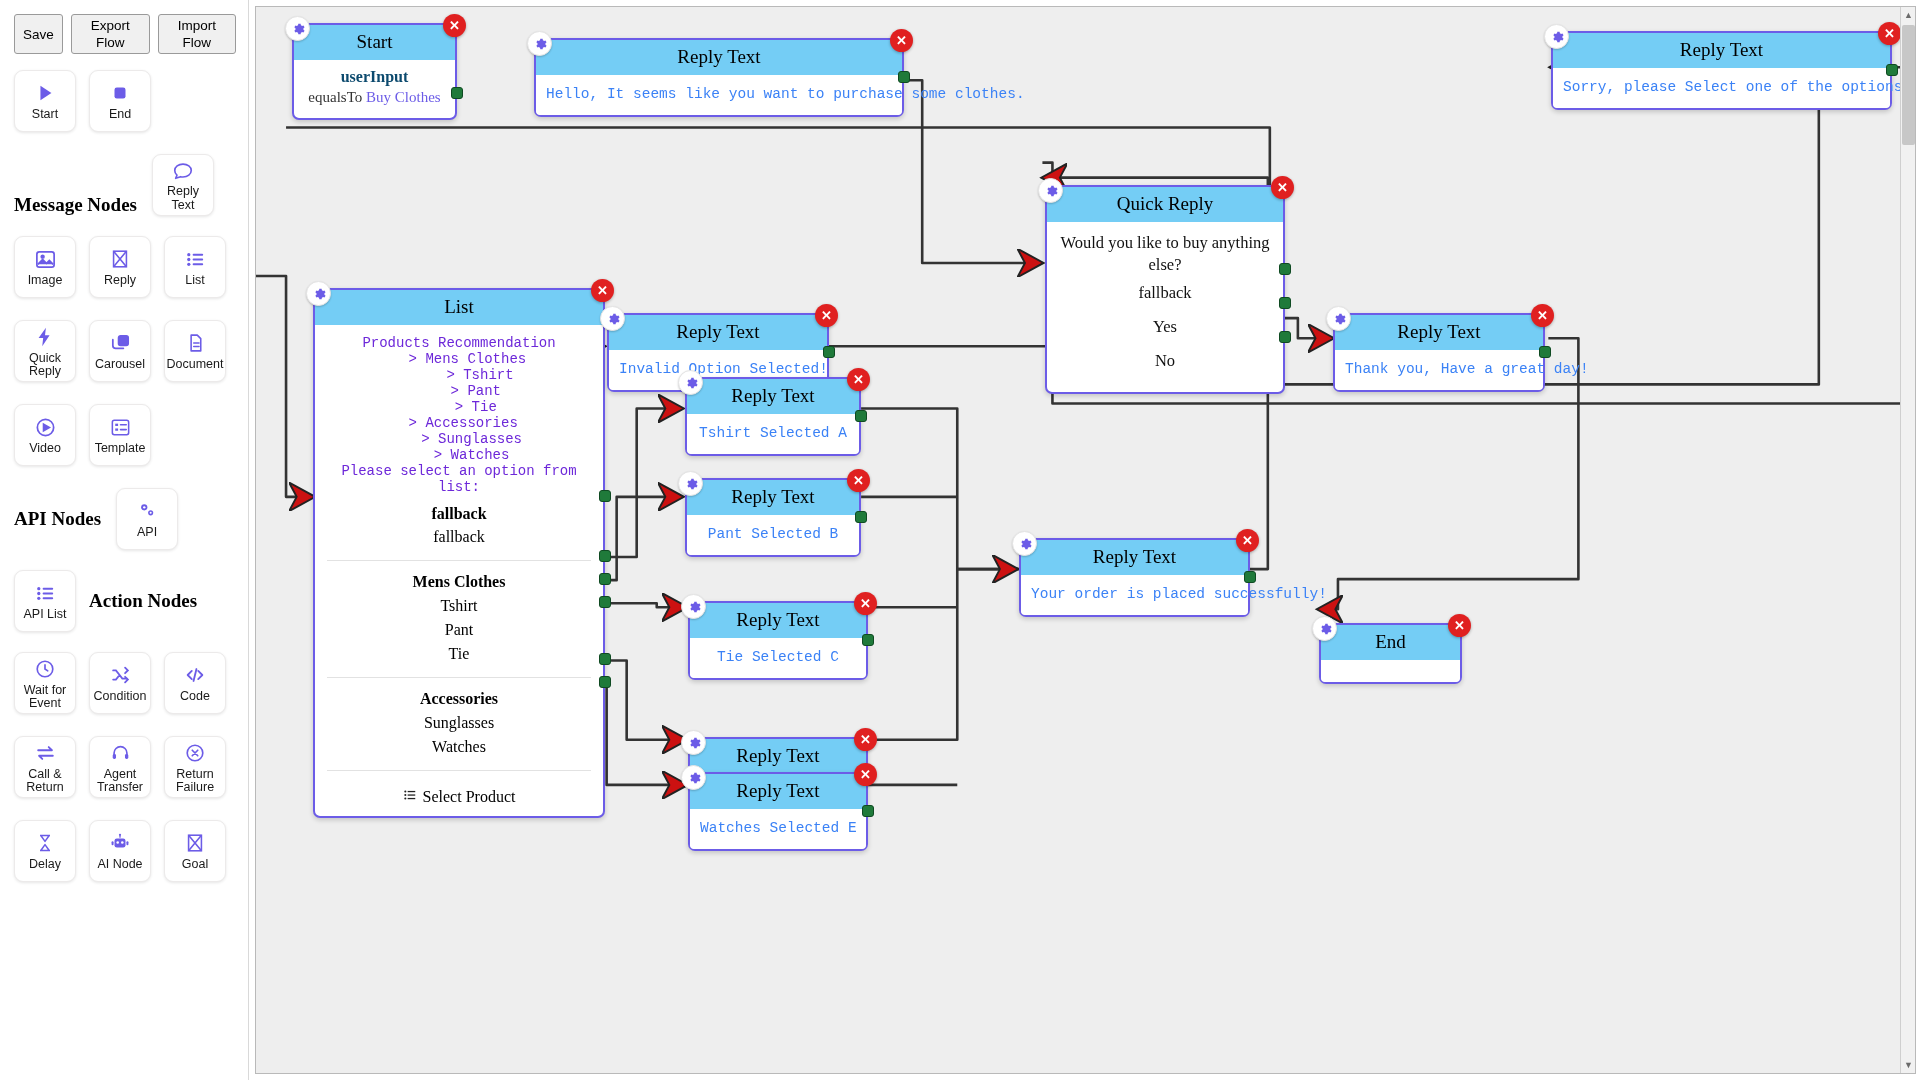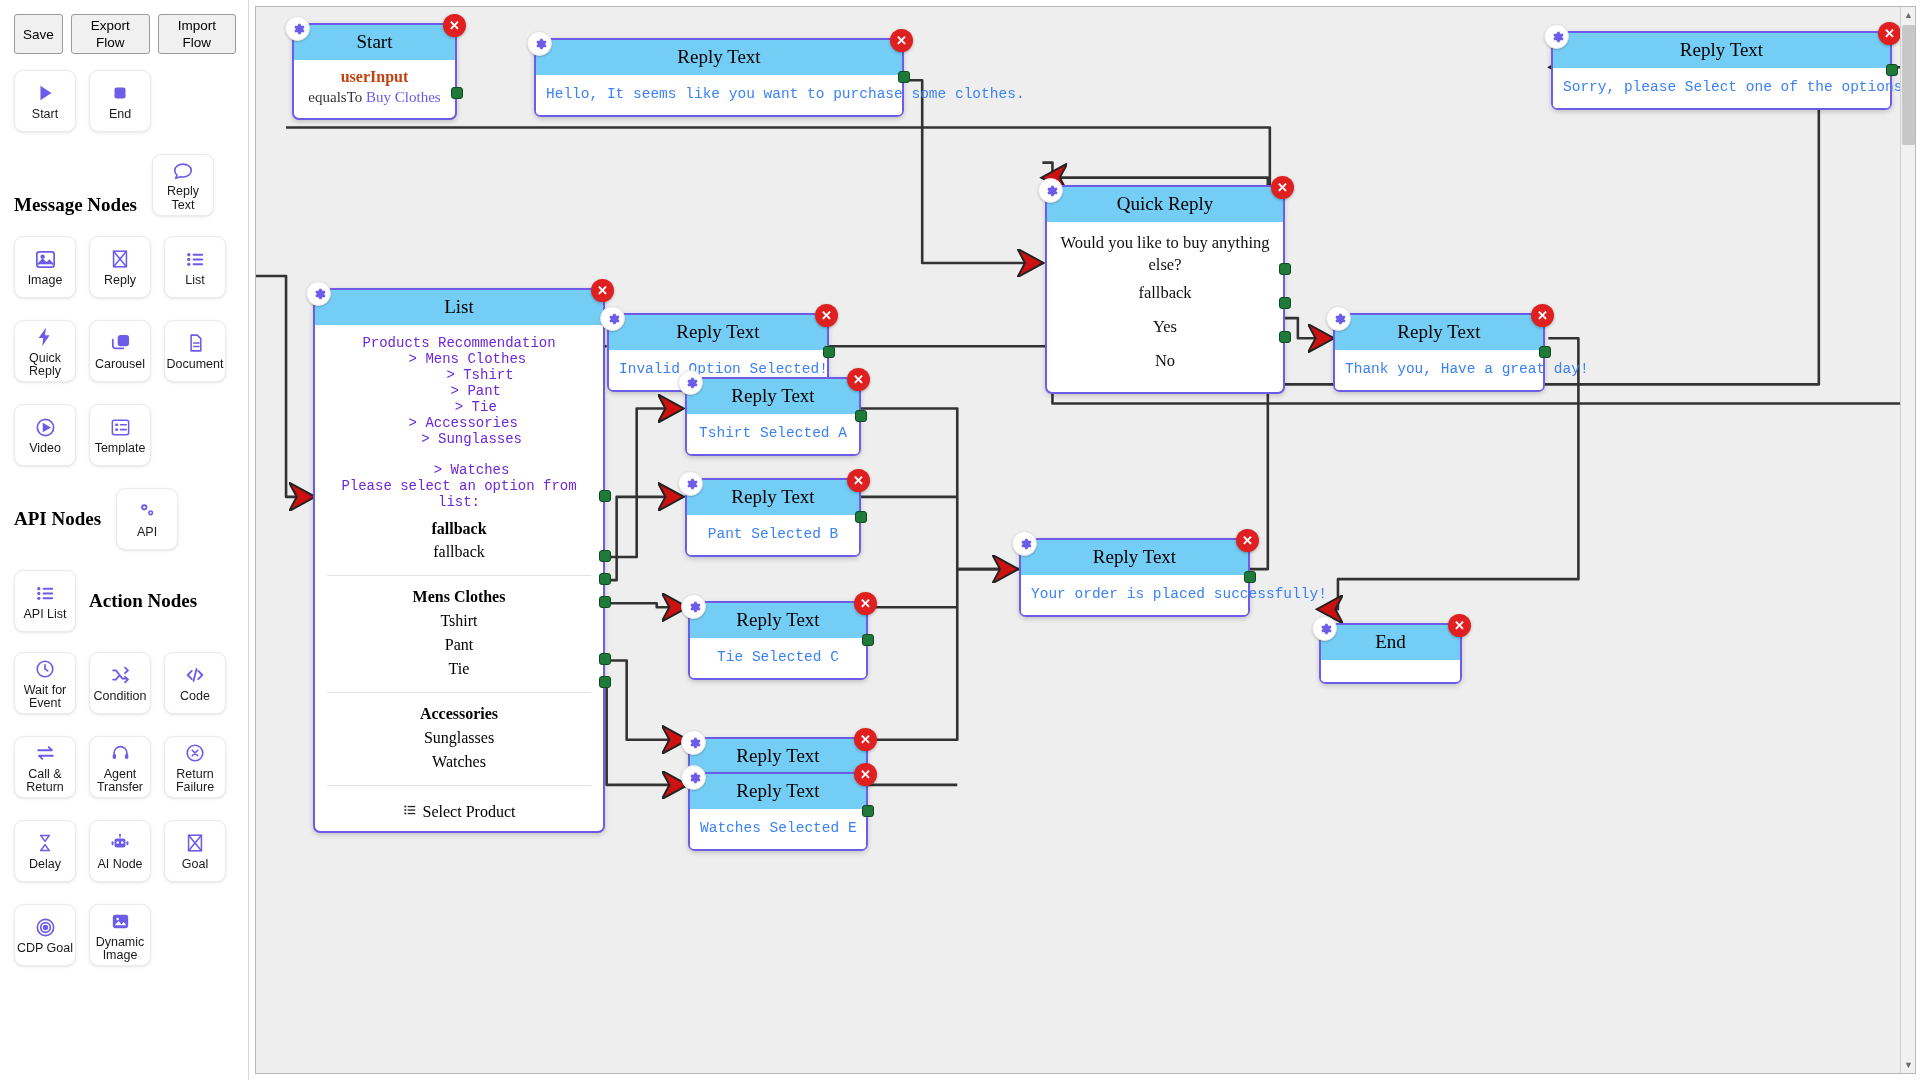--- a/index.html
+++ b/index.html
@@ -123,21 +123,21 @@
     box-shadow: 0 1px 3px rgba(0,0,0,.3);
     font-family: "Liberation Sans", sans-serif;
   }
   
   .list-body { font-family: "Liberation Mono", monospace; font-size: 14px; color:#6d28d9; }
   .list-serif { font-family: "Liberation Serif", serif; font-size: 16px; color:#000; }
   .list-serif.b { font-weight: bold; }
   .hr { height:1px; background:#e2e2e2; margin: 9px 12px; }
   .ctr { text-align:center; }
   .start-body { font-family: "Liberation Serif", serif; text-align:center; padding: 8px 14px 12px; }
-  .start-body .k { font-weight: bold; font-size: 16px; color:#c2410c; }
+  .start-body .k { font-weight: bold; font-size: 16px; color:#0c4a6e; }
   .start-body .v { font-size: 15px; color:#333; margin-top:3px; }
   .start-body .v em { font-style: normal; color:#6c5ce7; }
   .qr-body { font-family: "Liberation Serif", serif; font-size: 16.5px; color:#111; text-align:center; padding: 10px 12px 14px; line-height: 34px;}
   .sel-prod { font-family:"Liberation Serif", serif; font-size:16px; display:flex; align-items:center; justify-content:center; gap:6px; padding: 8px 0 10px;}
 
   
   .handle {
     position:absolute; width: 12px; height: 12px;
     background: #1f7a3a; border: 1px solid #0f4a22;
     border-radius: 3px;
@@ -405,42 +405,20 @@
           <span class="ico">
             <svg width="22" height="22" viewBox="0 0 24 24" fill="none" stroke="#6c5ce7" stroke-width="1.7">
               <rect x="5" y="3.5" width="14" height="17"></rect>
                 <path d="M5 3.5 L19 20.5 M19 3.5 L5 20.5"></path>
             </svg>
           </span>
           <span class="lbl">Goal</span>
         </div>
       </div>
 
-      <div class="row">
-        <div class="node-btn">
-          <span class="ico">
-            <svg width="23" height="23" viewBox="0 0 24 24" fill="none" stroke="#6c5ce7" stroke-width="1.8">
-              <circle cx="12" cy="12" r="8.5"></circle>
-                <circle cx="12" cy="12" r="5"></circle>
-                <circle cx="12" cy="12" r="1.9" fill="#6c5ce7"></circle>
-            </svg>
-          </span>
-          <span class="lbl">CDP Goal</span>
-        </div>
-        <div class="node-btn">
-          <span class="ico">
-            <svg width="23" height="23" viewBox="0 0 24 24" fill="#6c5ce7">
-              <rect x="4" y="5" width="16" height="14" rx="2.5"></rect>
-              <path d="M6 16l4-4.5 3 3.5 2.5-2.5L18 16z" fill="#fff"></path>
-              <circle cx="9" cy="9.5" r="1.3" fill="#fff"></circle>
-            </svg>
-          </span>
-          <span class="lbl two">Dynamic Image</span>
-        </div>
-      </div>
 
     </div>
   </div>
 
   <div id="canvas-wrap">
     <div id="canvas">
 
       <svg id="edges" viewBox="0 0 1656 1062" preserveAspectRatio="none">
         <defs>
           <marker id="arw" viewBox="0 0 12 12" refX="10.5" refY="6" markerWidth="11" markerHeight="11" orient="auto">
@@ -582,21 +560,21 @@
           <span class="close">✕</span>
         </div>
         <div class="list-body ctr" style="padding:10px 4px 2px;">
           <div>Products Recommendation</div>
           <div style="white-space:pre;">  &gt; Mens Clothes</div>
           <div style="white-space:pre;">     &gt; Tshirt</div>
           <div style="white-space:pre;">    &gt; Pant</div>
           <div style="white-space:pre;">    &gt; Tie</div>
           <div style="white-space:pre;"> &gt; Accessories</div>
           <div style="white-space:pre;">   &gt; Sunglasses</div>
-          <div style="white-space:pre;margin-top:15px;">   &gt; Watches</div>
+          <div style="white-space:pre;">   &gt; Watches</div>
           <div>Please select an option from list:</div>
         </div>
         <div class="list-serif b ctr" style="margin-top:8px;">fallback</div>
         <div class="list-serif ctr" style="margin-top:5px;">fallback</div>
         <div class="hr" style="margin-top:14px;"></div>
         <div class="list-serif b ctr" style="margin-top:12px;">Mens Clothes</div>
         <div class="list-serif ctr" style="margin-top:6px;">Tshirt</div>
         <div class="list-serif ctr" style="margin-top:6px;">Pant</div>
         <div class="list-serif ctr" style="margin-top:6px;">Tie</div>
         <div class="hr" style="margin-top:14px;"></div>

